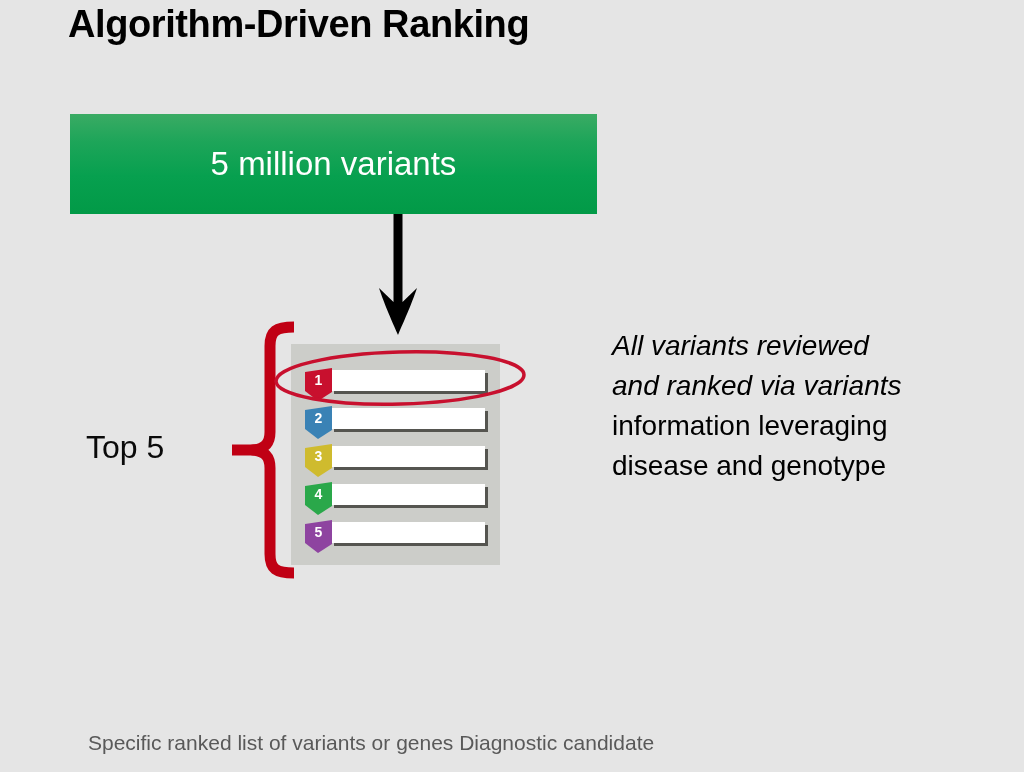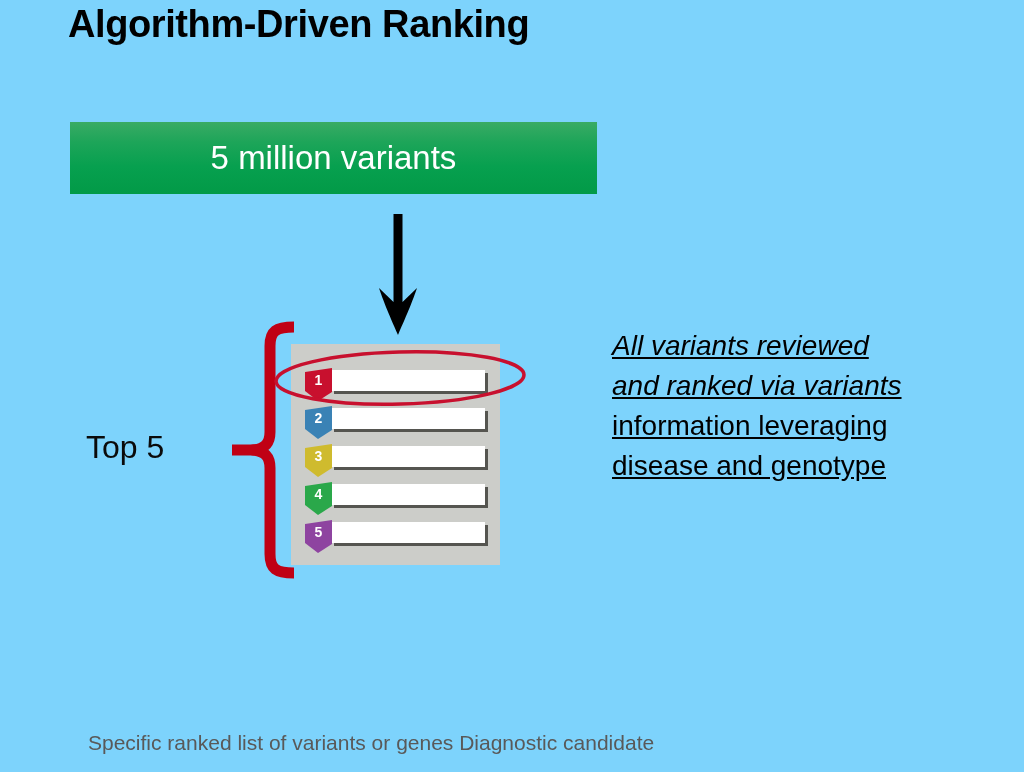--- a/index.html
+++ b/index.html
@@ -15,43 +15,43 @@
     overflow: hidden;
     font-family: "Liberation Sans", sans-serif;
     -webkit-font-smoothing: antialiased;
   }
 
   .slide {
     position: absolute;
     inset: 0;
     width: 1024px;
     height: 772px;
-    background: #7dd3fc;
+    background: #e5e5e5;
   }
 
   
   .slide-title {
     position: absolute;
     left: 68px;
     top: 2px;
     font-size: 38px;
     font-weight: bold;
     color: #000000;
     letter-spacing: -0.4px;
     white-space: nowrap;
     line-height: 44px;
   }
 
   
   .banner {
     position: absolute;
     left: 70px;
-    top: 122px;
+    top: 114px;
     width: 527px;
-    height: 72px;
+    height: 100px;
     background: linear-gradient(to bottom, #3aab64 0%, #1da559 28%, #07a04f 62%, #029a47 100%);
     box-sizing: border-box;
   }
   .banner-label {
     position: absolute;
     left: 0;
     right: 0;
     top: 50%;
     transform: translateY(-50%);
     text-align: center;
@@ -163,21 +163,21 @@
     position: absolute;
     left: 612px;
     top: 326px;
     width: 392px;
     font-size: 28px;
     line-height: 40px;
     color: #000000;
   }
   .desc .em { font-style: italic; }
   .desc .plain { font-style: normal; }
-  .desc-line { white-space: nowrap; text-decoration: underline; }
+  .desc-line { white-space: nowrap; }
 
   
   .caption {
     position: absolute;
     left: 88px;
     top: 679px;
     width: 900px;
     font-size: 21px;
     line-height: 38px;
     color: #595959;

